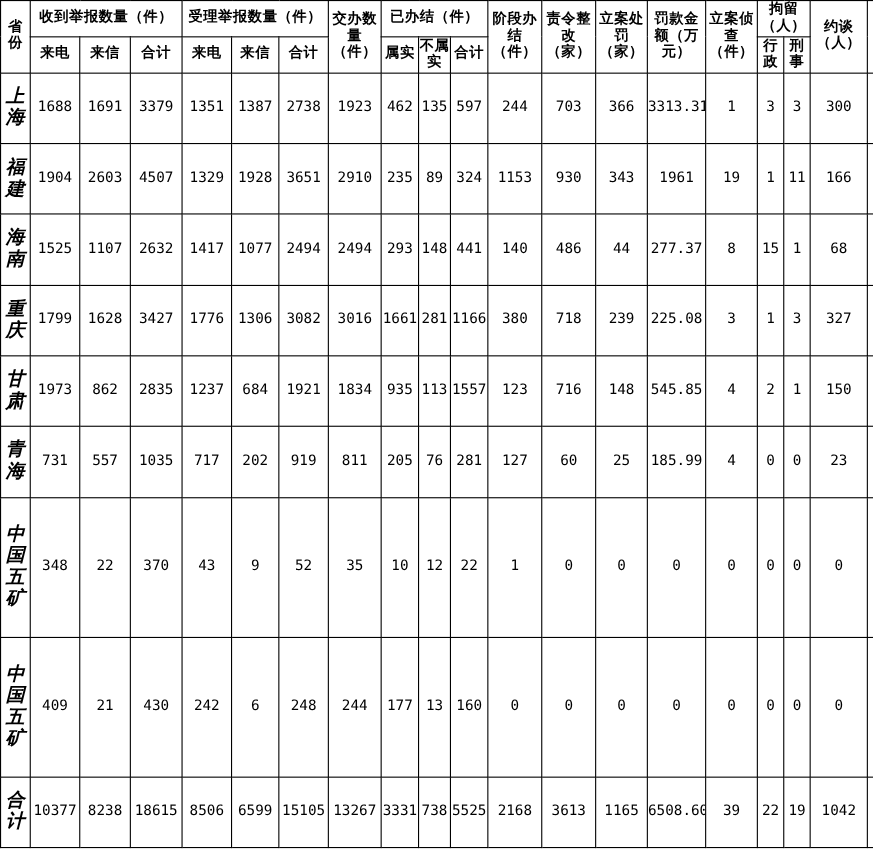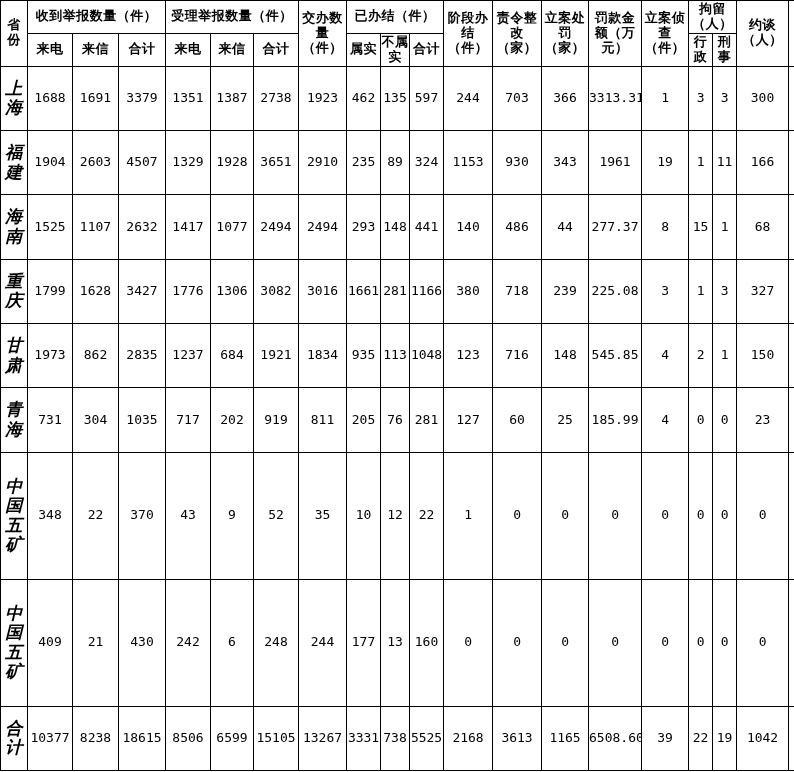--- a/index.html
+++ b/index.html
@@ -247,35 +247,35 @@
         <td class="province">甘肃</td>
         <td class="num">1973</td>
         <td class="num">862</td>
         <td class="num">2835</td>
         <td class="num">1237</td>
         <td class="num">684</td>
         <td class="num">1921</td>
         <td class="num">1834</td>
         <td class="num">935</td>
         <td class="num">113</td>
-        <td class="num">1048</td>
+        <td class="num">1557</td>
         <td class="num">123</td>
         <td class="num">716</td>
         <td class="num">148</td>
         <td class="num">545.85</td>
         <td class="num">4</td>
         <td class="num">2</td>
         <td class="num">1</td>
         <td class="num">150</td>
         <td class="num">90</td>
       </tr>
       <tr>
         <td class="province">青海</td>
         <td class="num">731</td>
-        <td class="num">304</td>
+        <td class="num">557</td>
         <td class="num">1035</td>
         <td class="num">717</td>
         <td class="num">202</td>
         <td class="num">919</td>
         <td class="num">811</td>
         <td class="num">205</td>
         <td class="num">76</td>
         <td class="num">281</td>
         <td class="num">127</td>
         <td class="num">60</td>

